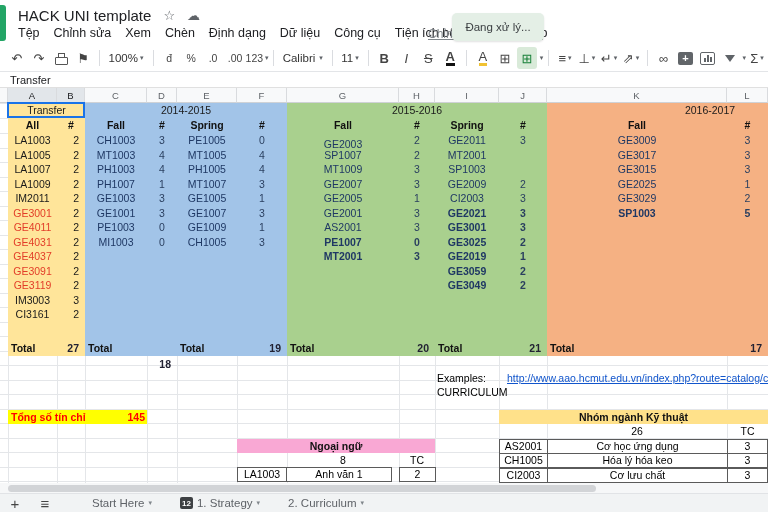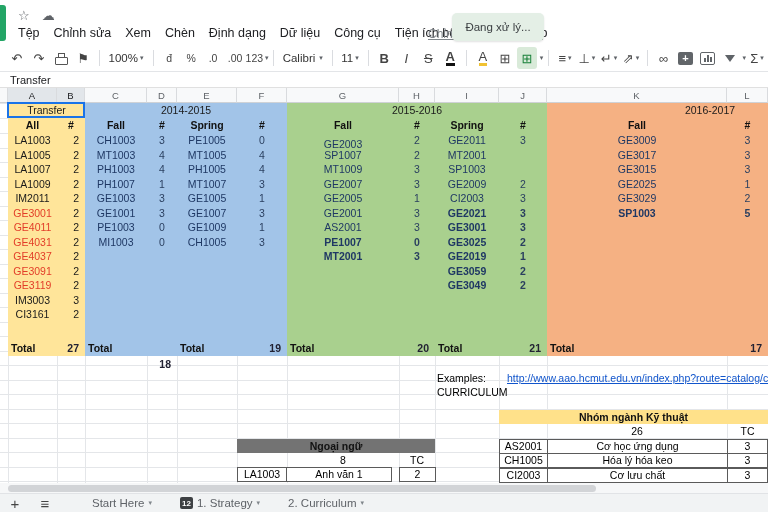--- a/index.html
+++ b/index.html
@@ -57,40 +57,41 @@
   .yeartitle { color:#1a1a1a; }
   .selbox { position:absolute; border:2px solid #1a73e8; z-index:6; background:transparent; }
   .transfer-cell { position:absolute; z-index:5; background:#ffe59a; border:1px solid #8a7a40; font-size:10.5px; color:#1a1a1a; text-align:center; line-height:13px; }
 
   
   .bcell { position:absolute; z-index:5; font-size:10.5px; line-height:14.5px; text-align:center; white-space:nowrap; }
   .bordered { border:1px solid #5a5a5a; background:#fff; height:15px; line-height:13.5px; }
   .b-link { color:#1155cc; text-decoration:underline; overflow:hidden; text-align:left; }
   .tong { background:#ffff00; color:#ff0000; font-weight:bold; text-align:left; padding-left:3px; }
   .tong .val { position:absolute; right:2px; top:0; }
-  .thead-blue { background:#737373; font-weight:bold; color:#111; }
+  .thead-blue { background:#f9a8d4; font-weight:bold; color:#111; }
   .thead-yel { background:#ffe18a; font-weight:bold; color:#111; }
 
   
   .hscroll { position:absolute; left:0; top:483px; width:768px; height:10px; background:#f6f7f8; z-index:8; }
   .hthumb { position:absolute; left:8px; top:1.5px; width:588px; height:7px; border-radius:4px; background:#d2d4d7; }
   .tabsbar { position:absolute; left:0; top:493px; width:768px; height:19px; background:#f1f3f4; border-top:1px solid #e1e3e6; display:flex; align-items:stretch; z-index:9; font-size:11.5px; color:#5f6368; }
   .tabbtn { width:30px; display:flex; align-items:center; justify-content:center; font-size:15px; color:#444; }
   .sheettab { display:flex; align-items:center; gap:4px; padding:0 14px; white-space:nowrap; }
   .sheettab.active { background:#fff; color:#188038; font-weight:bold; }
   .tabcaret { font-size:7px; color:#80868b; }
   .badge12 { width:13px; height:12px; background:#3d4043; color:#fff; border-radius:2px; font-size:8px; font-weight:bold; display:flex; align-items:center; justify-content:center; }
 </style>
 </head>
 <body>
 
 <div id="stage">
 
   <div class="logo-sliver"></div>
   <div class="title-row">
+    <span class="doc-title">HACK UNI template</span>
     <span class="ticon">☆</span>
     <span class="ticon">☁</span>
   </div>
   <div class="menubar">
     <span>Tệp</span>
     <span>Chỉnh sửa</span>
     <span>Xem</span>
     <span>Chèn</span>
     <span>Định dạng</span>
     <span>Dữ liệu</span>
@@ -383,20 +384,24 @@
       <div class="c code bi" style="left: 547px; width: 180px; top: 205.5px;">SP1003</div>
       <div class="c  bi" style="left: 727px; width: 41px; top: 205.5px;">5</div>
       <div class="c tl" style="left: 547px; width: 180px; top: 341px;">Total</div>
       <div class="c tv ra" style="left: 727px; width: 41px; top: 341px;">17</div>
     </div>
 
   <div class="bcell" style="left:437px; top:370.5px; width:60px; text-align:left;">Examples:</div>
   <div class="bcell b-link" style="left:507px; top:370.5px; width:261px;">http://www.aao.hcmut.edu.vn/index.php?route=catalog/chuong</div>
   <div class="bcell" style="left:437px; top:385px; width:80px; text-align:left;">CURRICULUM</div>
 
+  <div class="bcell tong" style="left:8px; top:409.5px; width:139px; height:14.5px;">
+    <span>Tổng số tín chỉ</span>
+    <span class="val">145</span>
+  </div>
 
   <div class="bcell thead-blue" style="left:237px; top:438.5px; width:198px; height:14.5px;">Ngoại ngữ</div>
   <div class="bcell" style="left:287px; top:453px; width:112px;">8</div>
   <div class="bcell" style="left:399px; top:453px; width:36px;">TC</div>
   <div class="bcell bordered" style="left:237px; top:467px; width:50px;">LA1003</div>
   <div class="bcell bordered" style="left:286px; top:467px; width:106px;">Anh văn 1</div>
   <div class="bcell bordered" style="left:399px; top:467px; width:37px;">2</div>
 
   <div class="bcell thead-yel" style="left:499px; top:409.5px; width:269px; height:14.5px;">Nhóm ngành Kỹ thuật</div>
   <div class="bcell" style="left:547px; top:424px; width:180px;">26</div>

